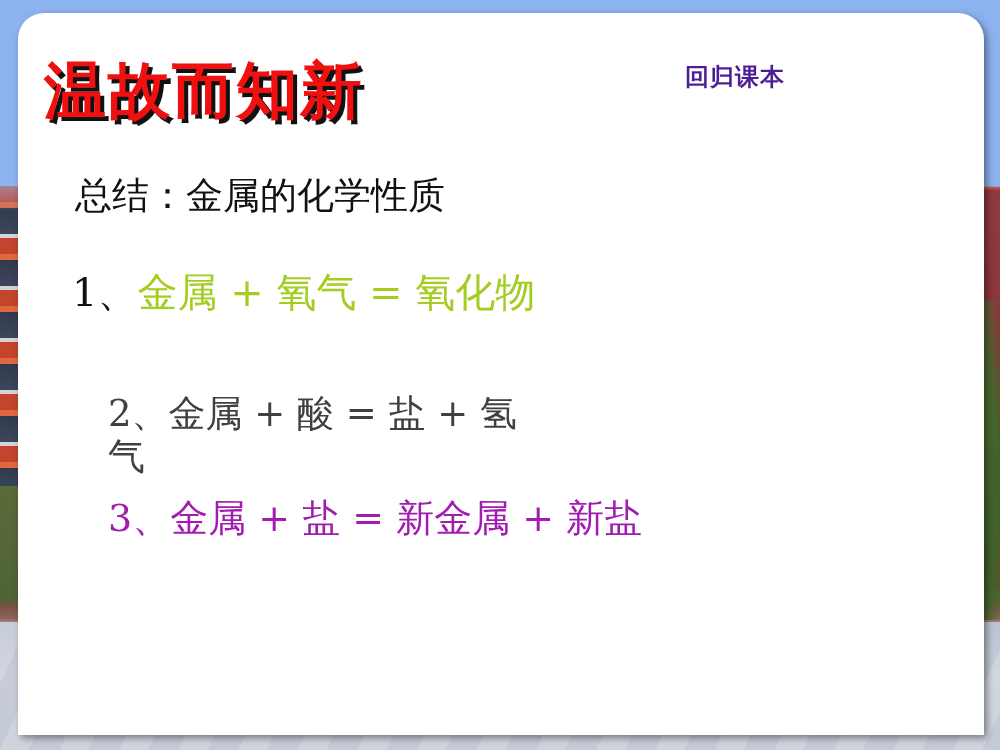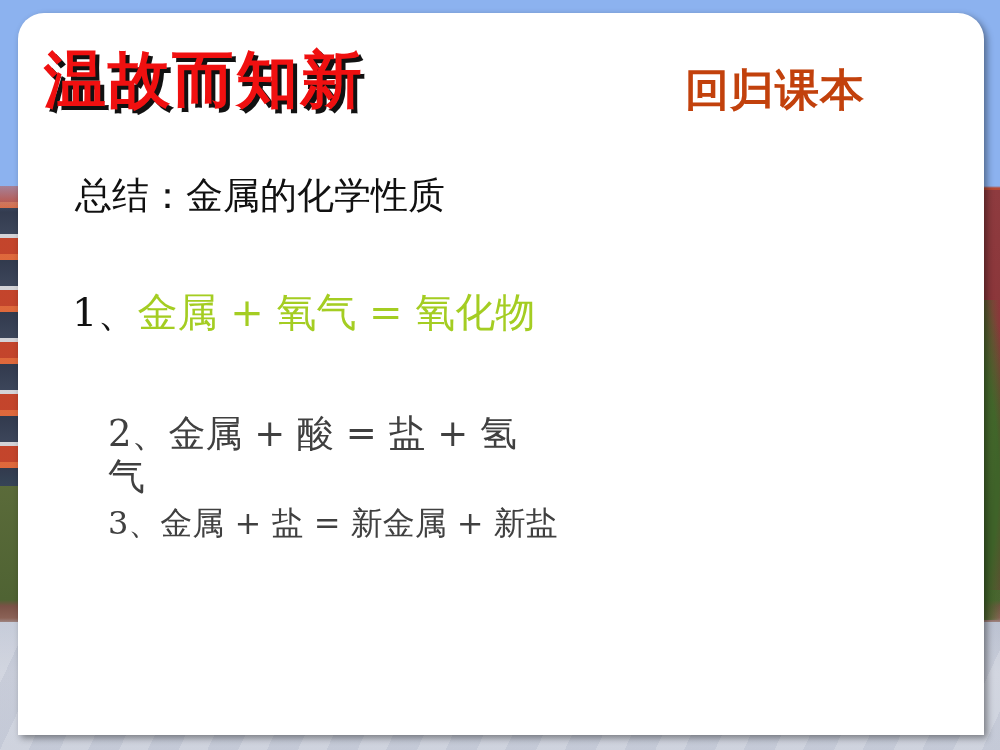--- a/index.html
+++ b/index.html
@@ -90,58 +90,57 @@
     height: 722px;
     background: #ffffff;
     border-radius: 26px 26px 0 0;
     box-shadow: 3px 3px 7px rgba(0,0,0,.42);
   }
 
   
   .title {
     position: absolute;
     left: 26px;
-    top: 25px;
+    top: 36px;
     font-family: "DejaVu Sans", sans-serif;
     font-size: 62px;
     font-weight: 700;
     letter-spacing: 2px;
     color: #f01010;
     text-shadow: 4px 4px 0 #111111;
     white-space: nowrap;
   }
   .subtitle {
     position: absolute;
     left: 667px;
     top: 48px;
     font-family: "DejaVu Serif", serif;
-    font-size: 44px;
+    font-size: 24px;
     font-weight: 700;
     letter-spacing: 1px;
-    color: #c2410c;
+    color: #4c1d95;
     white-space: nowrap;
   }
 
   
   .summary {
     position: absolute;
     left: 57px;
     top: 158px;
     font-family: "DejaVu Serif", serif;
     font-size: 37px;
     font-weight: 400;
     color: #111111;
     white-space: nowrap;
   }
   .eq {
     position: absolute;
     font-family: "DejaVu Serif", serif;
     font-weight: 400;
     white-space: nowrap;
-    margin-top: 20px;
   }
   .eq1 {
     left: 54px;
     top: 258px;
     font-size: 40px;
     line-height: 1.05;
   }
   .eq1 .num { color: #111111; }
   .eq1 .body { color: #a4cd22; }
 
@@ -149,25 +148,25 @@
     left: 90px;
     top: 380px;
     width: 430px;
     font-size: 37px;
     line-height: 1.15;
     color: #404040;
     white-space: normal;
   }
   .eq3 {
     left: 90px;
-    top: 472px;
+    top: 484px;
     width: 560px;
-    font-size: 32px;
+    font-size: 38px;
     line-height: 1.15;
-    color: #404040;
+    color: #a21caf;
     white-space: normal;
   }
 </style>
 </head>
 <body>
 
 <div id="slide">
 
   <div class="bg-photo"></div>
   <div class="bg-left-building"></div>

